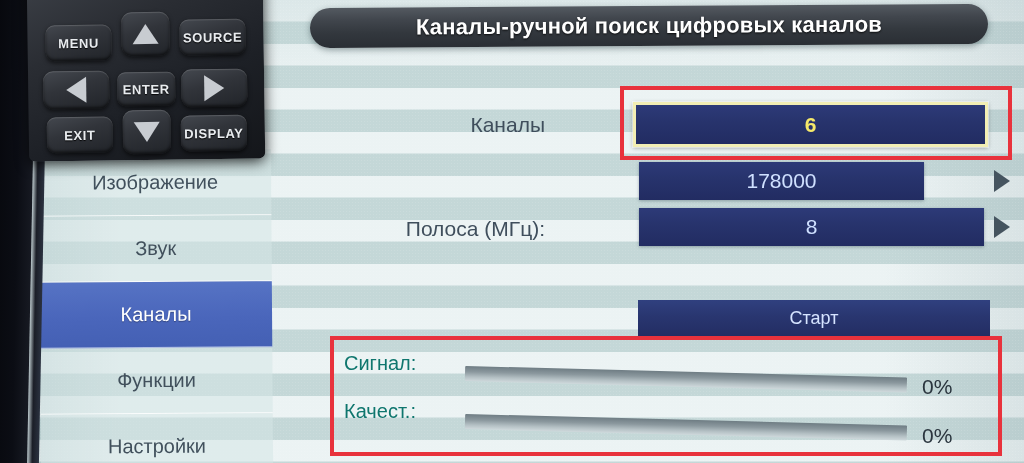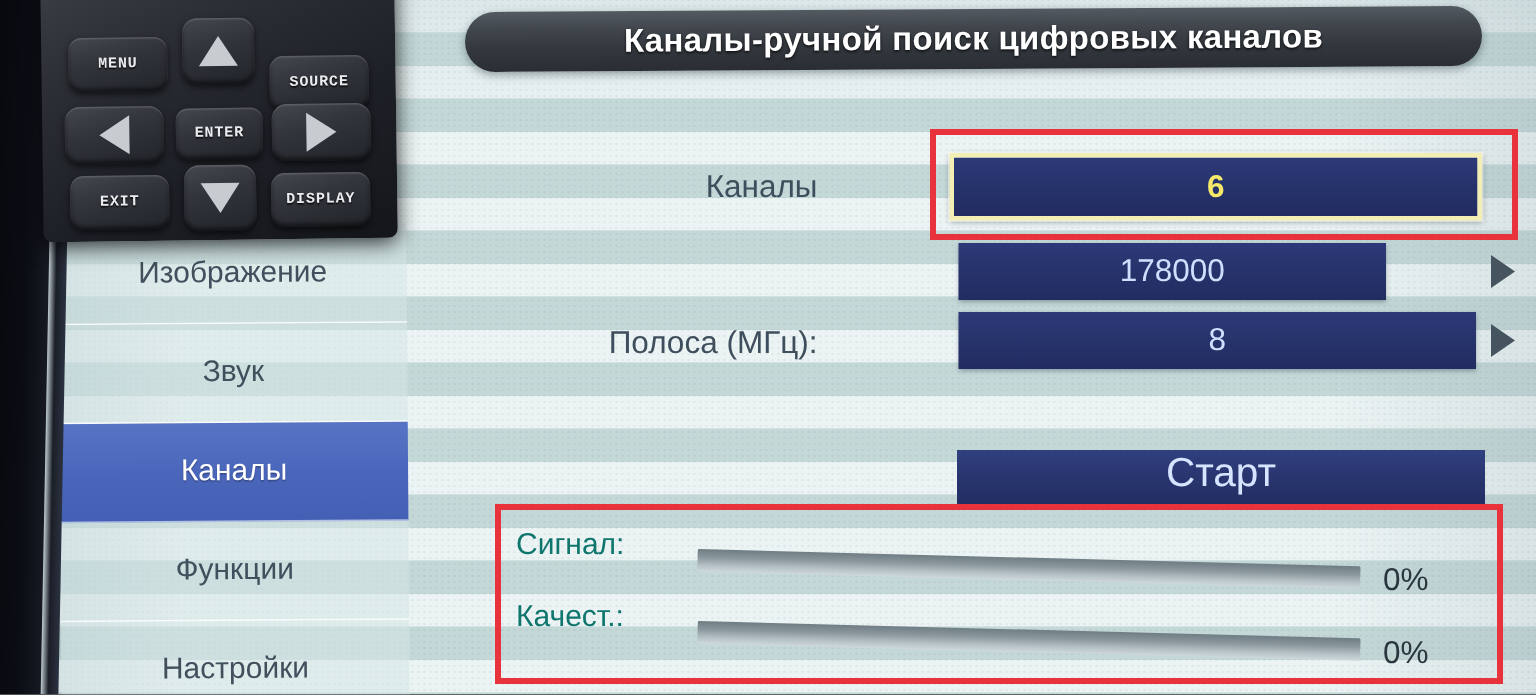--- a/index.html
+++ b/index.html
@@ -85,28 +85,28 @@
     z-index: 30;
   }
   .rbtn {
     position: absolute;
     background: linear-gradient(165deg, #44484f 0%, #31343a 42%, #212429 100%);
     border-radius: 9px;
     box-shadow: inset 0 1px 1px rgba(255,255,255,.17),
                 inset 0 -2px 3px rgba(0,0,0,.55),
                 0 2px 4px rgba(0,0,0,.6);
     color: #e9ecef;
-    font-size: 10px;
+    font-size: 13px;
     font-weight: 700;
     letter-spacing: .6px;
     display: flex;
     align-items: center;
     justify-content: center;
     text-shadow: 0 1px 1px rgba(0,0,0,.9);
-    font-family: Liberation Mono, monospace;
+    font-family: Liberation Sans, sans-serif;
   }
   .rbtn.wide { width: 66px; height: 36px; }
   .rbtn.mid  { width: 58px; height: 34px; border-radius: 8px; }
   .rbtn.arrow { width: 48px; height: 44px; border-radius: 10px; }
   .rbtn.arrowh { width: 66px; height: 38px; border-radius: 10px; }
 
   .tri {
     width: 0; height: 0;
   }
   .tri.up    { border-left: 13px solid transparent; border-right: 13px solid transparent; border-bottom: 20px solid #c8ccd1; }
@@ -201,23 +201,23 @@
     position: absolute;
     width: 0; height: 0;
     border-top: 11px solid transparent;
     border-bottom: 11px solid transparent;
     border-left: 16px solid #45545f;
   }
 
   .start-btn {
     position: absolute;
     background: linear-gradient(to bottom, #30407f 0%, #293670 45%, #232d63 100%);
-    display: flex; justify-content: center;
+    display: flex; align-items: center; justify-content: center;
     color: #d6e4ff;
-    font-size: 27px;
+    font-size: 18px;
     font-family: "Liberation Sans", sans-serif;
   }
 
   .meter-label {
     position: absolute;
     color: #0f766e;
     font-size: 20px;
     white-space: nowrap;
     font-family: "Liberation Sans", sans-serif;
   }
@@ -319,21 +319,21 @@
   <div class="bezel"></div>
   <div class="bezel-hl"></div>
 
   <div id="remote">
     <div class="rbtn wide" style="left:18px; top:42px;">
       <span>MENU</span>
     </div>
     <div class="rbtn arrow" style="left:94px; top:30px;">
       <span class="tri up"></span>
     </div>
-    <div class="rbtn wide" style="left:152px; top:56px;">
+    <div class="rbtn wide" style="left:152px; top:38px;">
       <span>SOURCE</span>
     </div>
 
     <div class="rbtn arrowh" style="left:15px; top:88px;">
       <span class="tri left"></span>
     </div>
     <div class="rbtn mid" style="left:89px; top:90px;">
       <span>ENTER</span>
     </div>
     <div class="rbtn arrowh" style="left:153px; top:88px;">

